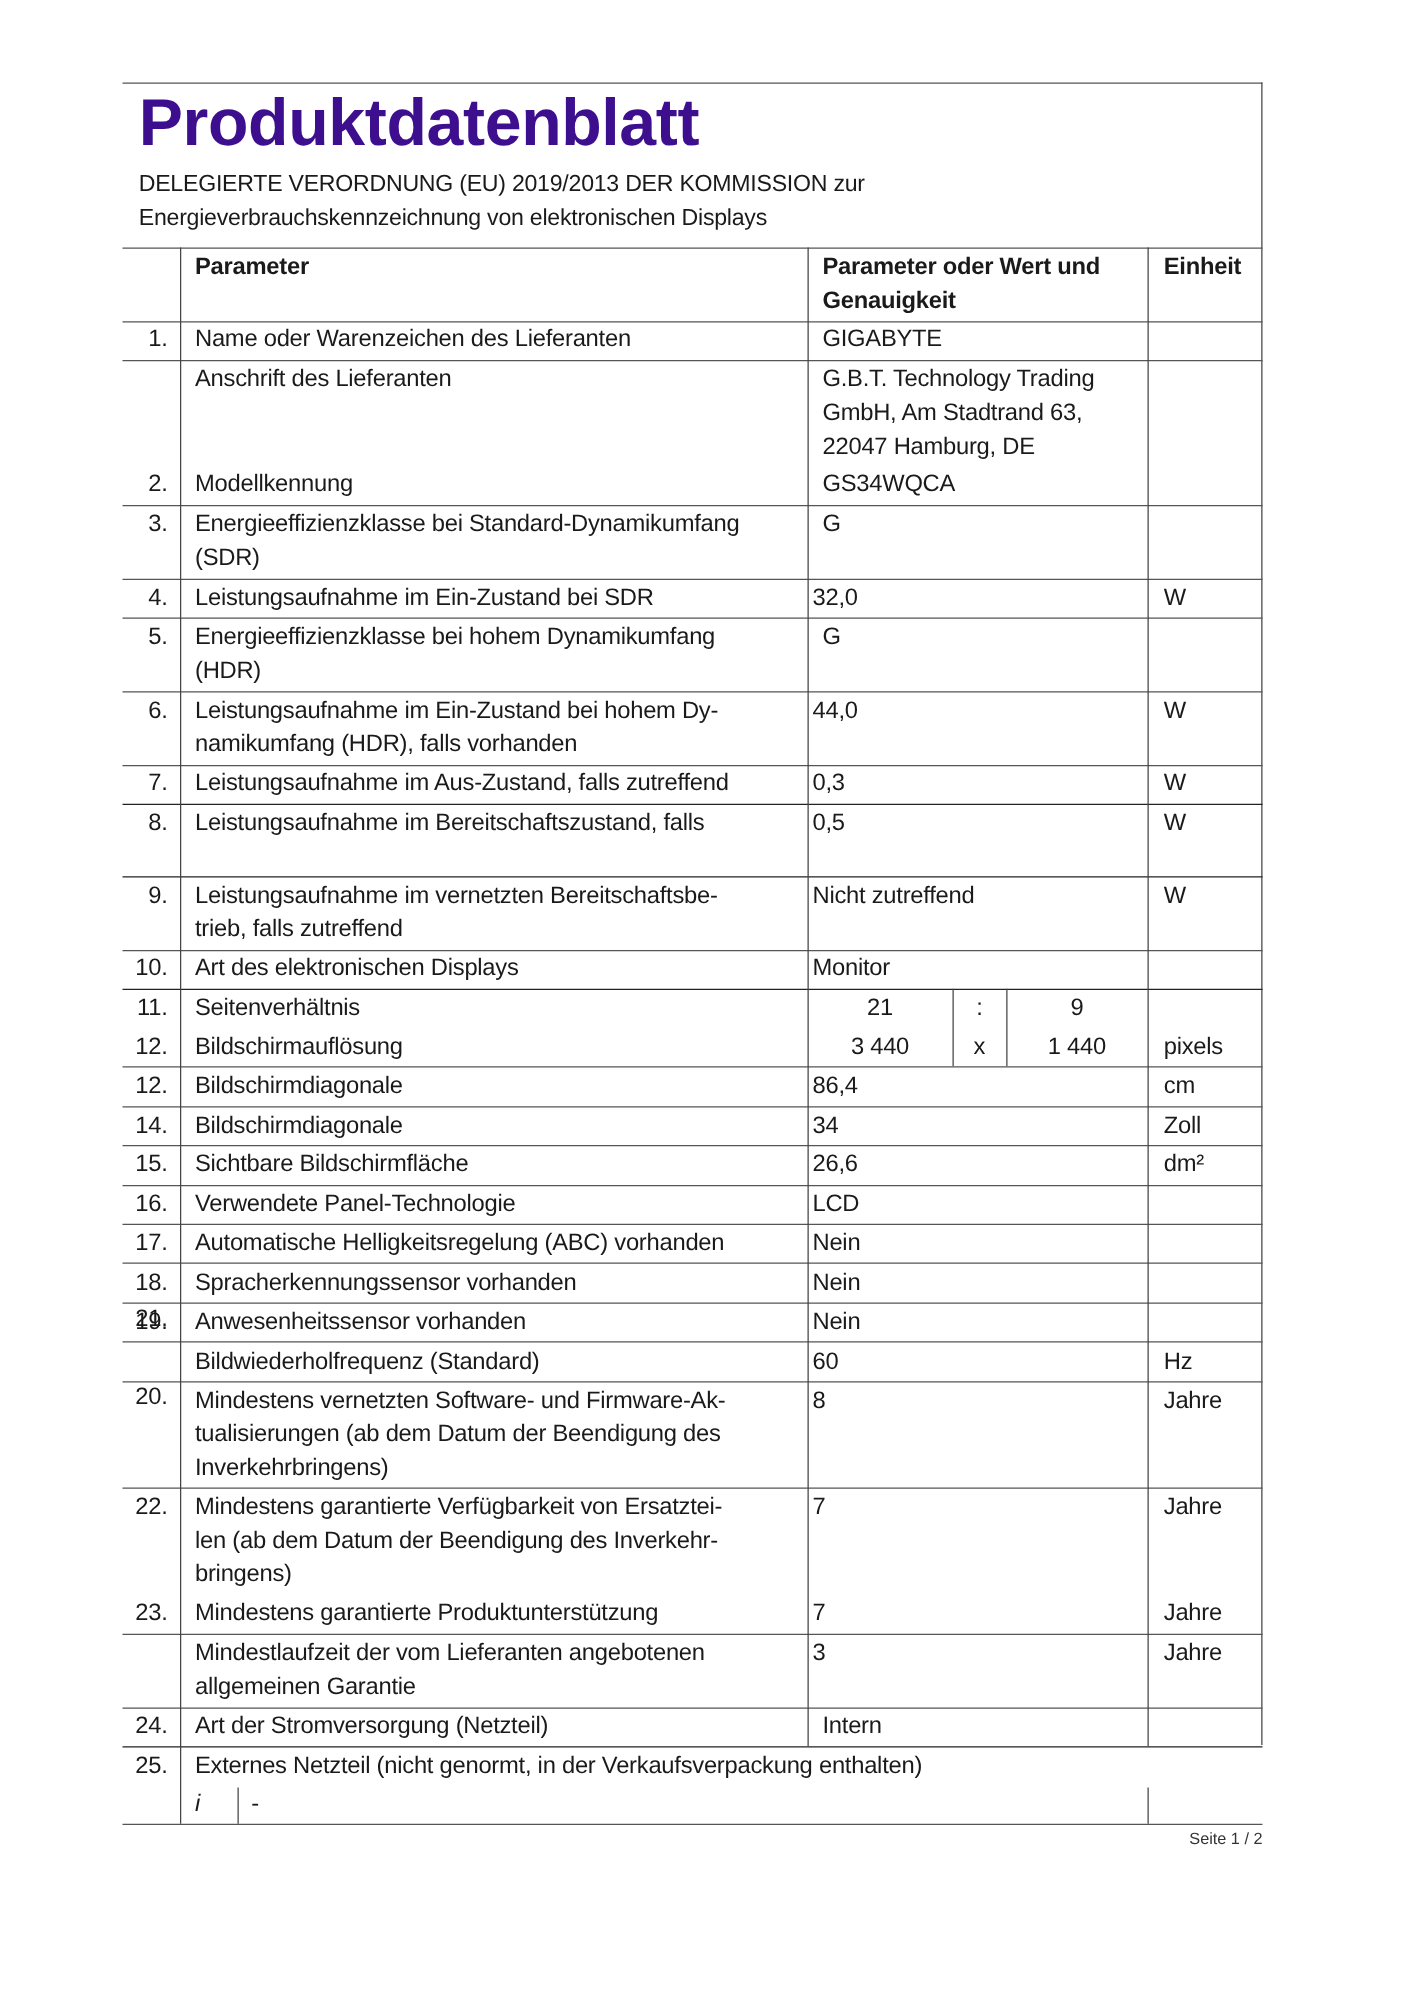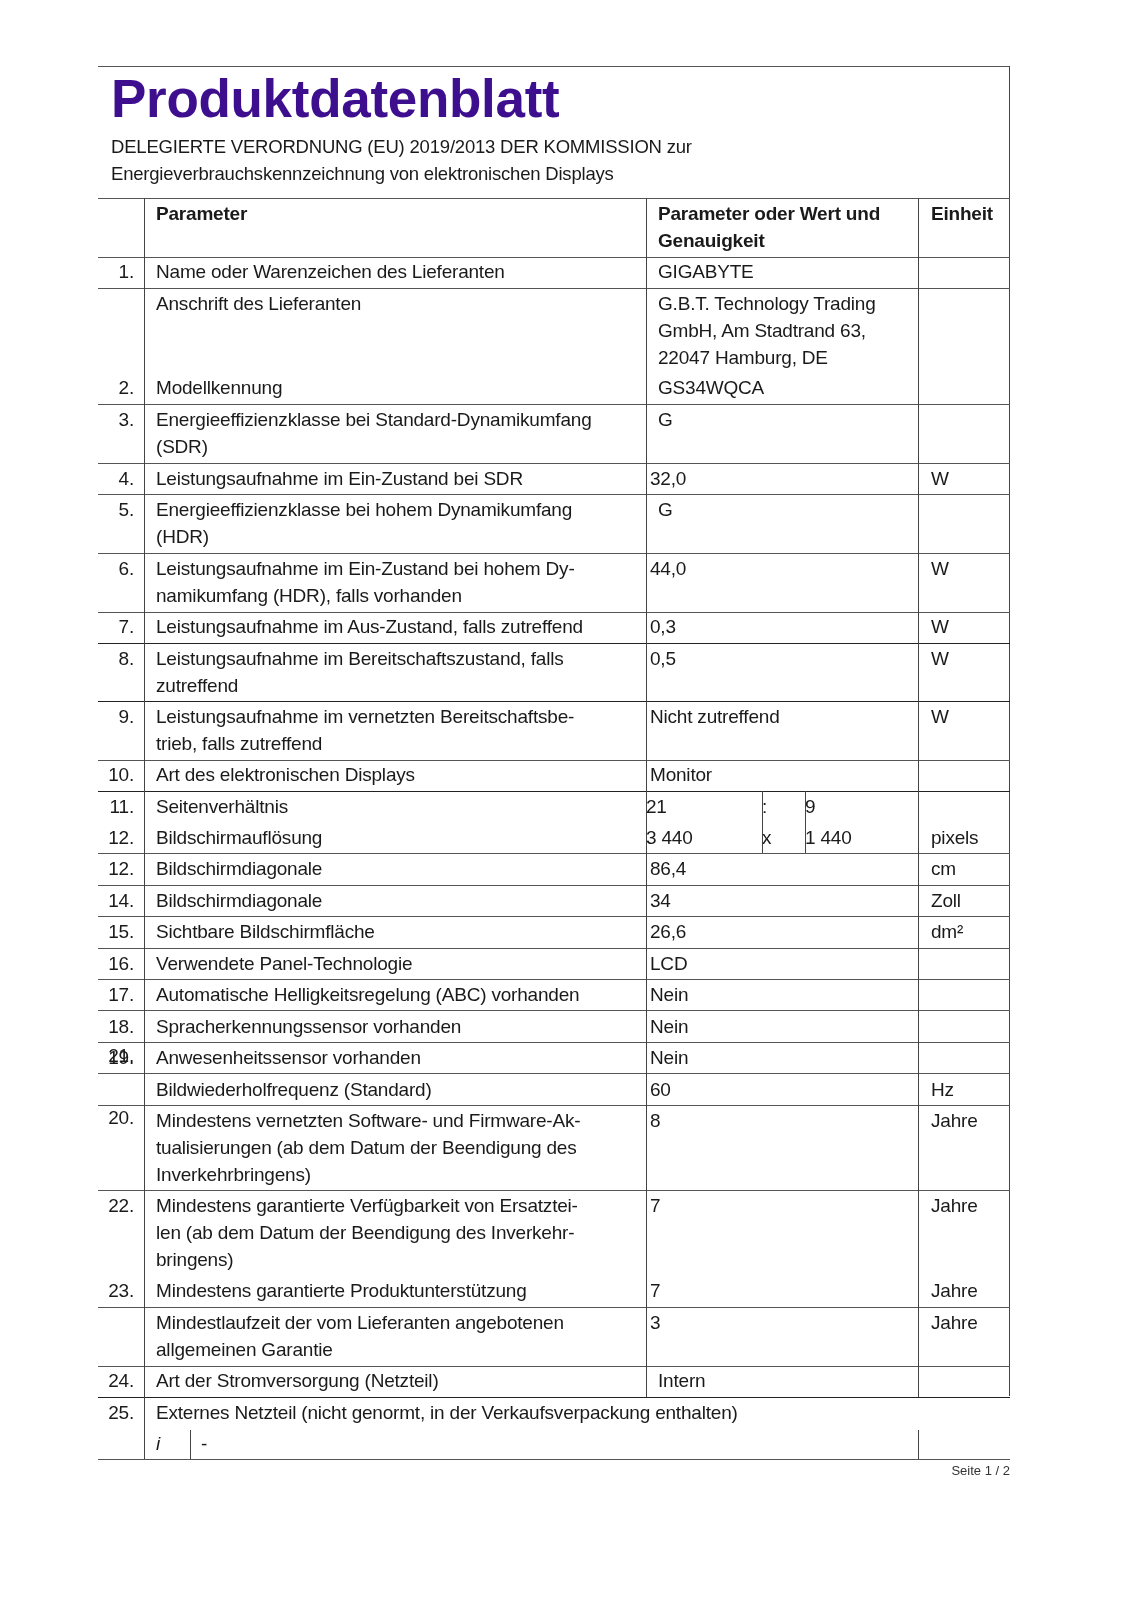--- a/index.html
+++ b/index.html
@@ -12,21 +12,21 @@
            color:#3d0f8e; letter-spacing:-0.3px; font-family:"Liberation Sans", sans-serif; }
   .subtitle { position:absolute; left:111px; top:133px; font-size:18.5px; line-height:27px; color:#1a1a1a;
               letter-spacing:-0.2px; }
   .cell { position:absolute; font-size:19px; line-height:27px; color:#1a1a1a; letter-spacing:-0.2px; }
   .num { text-align:right; width:36px; left:98px; }
   .param { left:156px; width:484px; }
   .val { left:658px; width:250px; }
   .val.right { left:650px; width:257px; }
   .unit { left:931px; width:75px; }
   .hdr { font-weight:bold; }
-  .center { text-align:left; }
+  .center { text-align:center; }
   .footer { position:absolute; right:121px; top:1463px; font-size:13px; color:#333; }
 </style>
 </head>
 <body>
 
 <div class="hline" style="left:98px;top:66px;width:912px;"></div>
 <div class="vline" style="left:1009px;top:66px;height:1330px;"></div>
 <div class="title">Produktdatenblatt</div>
 <div class="subtitle">
   <div>DELEGIERTE VERORDNUNG (EU) 2019/2013 DER KOMMISSION zur</div>
@@ -118,21 +118,20 @@
 <div class="cell unit" style="top:555px;">W</div>
 
 <div class="cell num" style="top:613px;">7.</div>
 <div class="cell param" style="top:613px;">Leistungsaufnahme im Aus-Zustand, falls zutreffend</div>
 <div class="cell val right" style="top:613px;">0,3</div>
 <div class="cell unit" style="top:613px;">W</div>
 
 <div class="cell num" style="top:645px;">8.</div>
 <div class="cell param" style="top:645px;">
   <div>Leistungsaufnahme im Bereitschaftszustand, falls</div>
-  <div>zutreffend</div>
 </div>
 <div class="cell val right" style="top:645px;">0,5</div>
 <div class="cell unit" style="top:645px;">W</div>
 
 <div class="cell num" style="top:703px;">9.</div>
 <div class="cell param" style="top:703px;">
   <div>Leistungsaufnahme im vernetzten Bereitschaftsbe-</div>
   <div>trieb, falls zutreffend</div>
 </div>
 <div class="cell val right" style="top:703px;">Nicht zutreffend</div>

